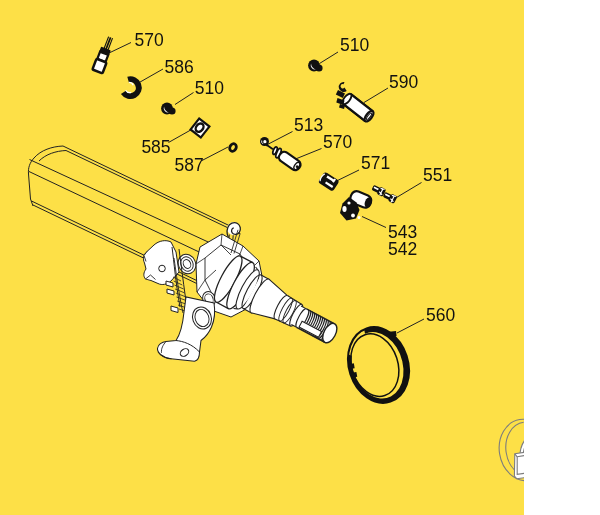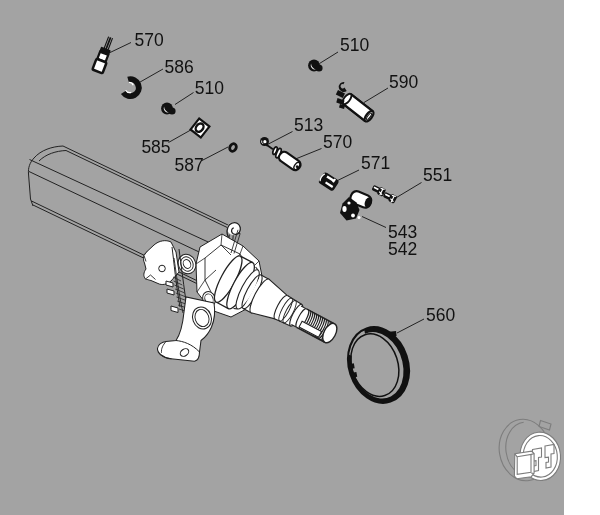--- a/index.html
+++ b/index.html
@@ -1,16 +1,16 @@
 <!DOCTYPE html>
 <html><head>
 <meta charset="utf-8">
 <style>
   html,body{margin:0;padding:0;background:#fff;}
-  #page{width:564px;height:515px;position:relative;background:#a3a3a3;overflow:hidden;}
+  #page{width:524px;height:515px;position:relative;background:#fde047;overflow:hidden;}
   svg{position:absolute;top:0;left:0;}
   text{font-family:"Liberation Sans",sans-serif;font-weight:normal;font-size:17.5px;fill:#111;-webkit-text-stroke:0.45px #111;}
 </style>
 </head>
 <body>
 <div id="page">
 <svg width="600" height="515" viewBox="0 0 600 515">
 
 <g stroke="#222" stroke-width="1" fill="none">
   <line x1="131" y1="42.5" x2="108" y2="53.5"></line>

